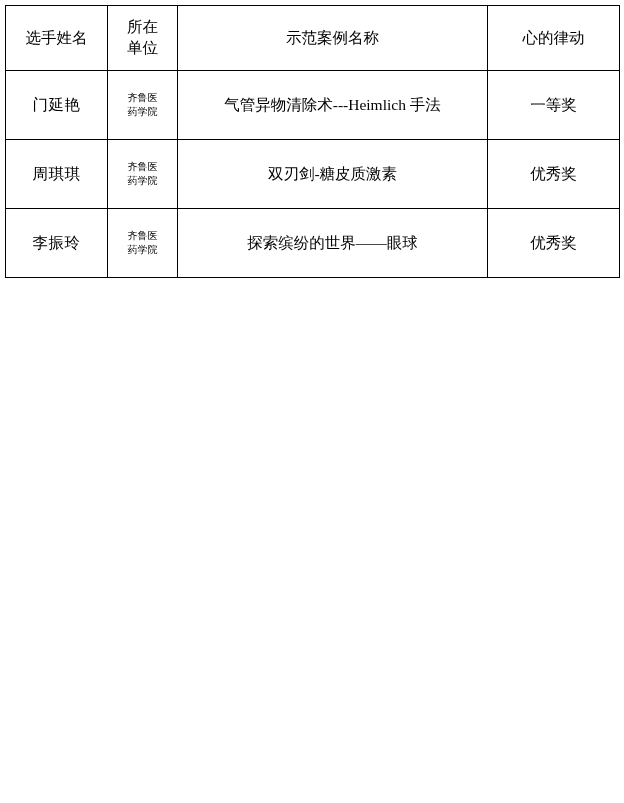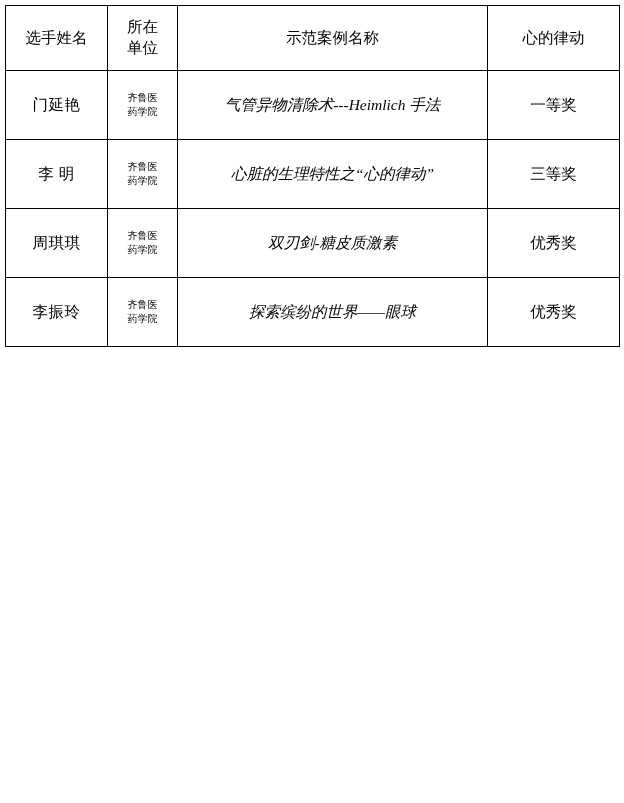--- a/index.html
+++ b/index.html
@@ -57,21 +57,20 @@
     letter-spacing: 0.5px;
   }
   tbody td.cell-unit {
     line-height: 1.4;
     font-size: 10px;
   }
   tbody td.cell-case {
     line-height: 1.5;
     padding-left: 10px;
     padding-right: 10px;
-    font-style: italic;
   }
   tbody tr.r1 td { height: 62px; }
   tbody tr.r2 td { height: 62px; }
   tbody tr.r3 td { height: 62px; }
   tbody tr.r4 td { height: 70px; }
   tbody tr.r5 td { height: 62px; }
   tbody tr.r6 td { height: 62px; }
   tbody tr.r7 td { height: 62px; }
   tbody tr.r8 td { height: 100px; }
   tbody tr.r9 td { height: 62px; }
@@ -104,29 +103,20 @@
     <tbody>
       <tr class="r1">
         <td class="cell-name">门延艳</td>
         <td class="cell-unit">
           <span class="unit-line">齐鲁医</span>
           <span class="unit-line">药学院</span>
         </td>
         <td class="cell-case">气管异物清除术---Heimlich 手法</td>
         <td class="cell-award">一等奖</td>
       </tr>
-      <tr class="r7">
-        <td class="cell-name">李 明</td>
-        <td class="cell-unit">
-          <span class="unit-line">齐鲁医</span>
-          <span class="unit-line">药学院</span>
-        </td>
-        <td class="cell-case">心脏的生理特性之“心的律动”</td>
-        <td class="cell-award">三等奖</td>
-      </tr>
       <tr class="r9">
         <td class="cell-name">周琪琪</td>
         <td class="cell-unit">
           <span class="unit-line">齐鲁医</span>
           <span class="unit-line">药学院</span>
         </td>
         <td class="cell-case">双刃剑-糖皮质激素</td>
         <td class="cell-award">优秀奖</td>
       </tr>
       <tr class="r10">

